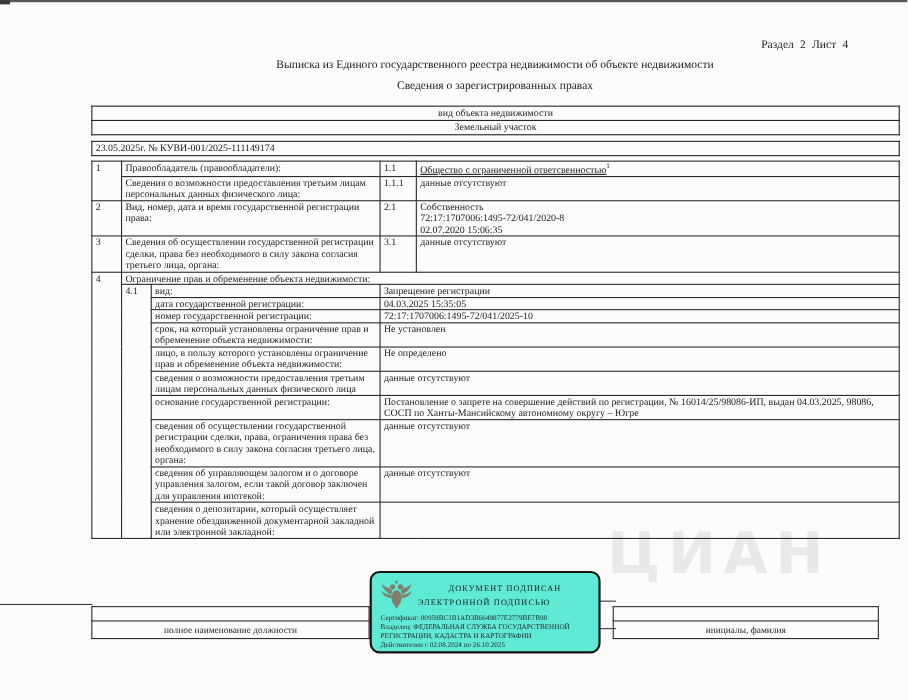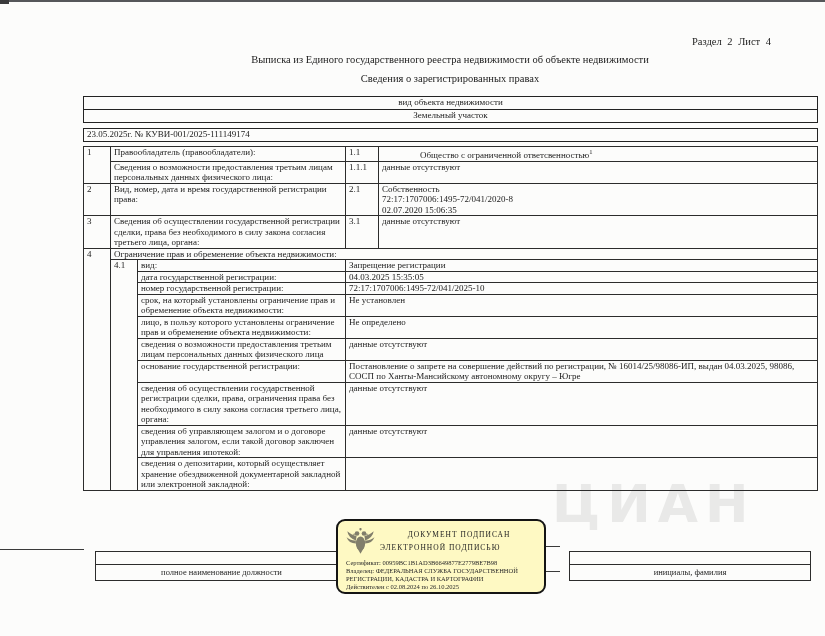--- a/index.html
+++ b/index.html
@@ -17,36 +17,36 @@
   .content{position:absolute;left:83px;top:96px;width:735px;}
   table{border-collapse:collapse;width:735px;table-layout:fixed;font-size:9px;line-height:10.5px;}
   td{border:1px solid #2c2c2c;padding:0 3px;vertical-align:top;overflow:hidden;}
   .bx td{border:1.4px solid #232323;}
   .ctr{text-align:center;}
   .h13 td{height:12px;}
   .mt3{margin-top:3px;} .mt5{margin-top:5px;}
 
   .main-table td{border:1px solid #2c2c2c;}
   .main-table{margin-top:4px;}
-  .underlined{margin-left:38px;}
+  .underlined{text-decoration:underline;}
   sup{font-size:6.5px;}
 
   
   .sign-line-left{position:absolute;top:549px;left:0;width:84px;border-top:1.5px solid #3a3a3a;}
-  .sign-box{position:absolute;border-collapse:collapse;table-layout:fixed;font-size:8.5px;margin-left:12px;}
+  .sign-box{position:absolute;border-collapse:collapse;table-layout:fixed;font-size:8.5px;}
   .sign-box td{border:1.3px solid #2c2c2c;padding:0;text-align:center;vertical-align:middle;}
   .sign-box .blank{height:12px;}
   .sign-box .lbl{height:15px;}
   .left-sign{left:83px;top:551px;width:253px;}
   .right-sign{left:557px;top:551px;width:242px;padding-left:20px;}
   .connector{position:absolute;height:0;border-top:1.2px solid #3a3a3a;z-index:1;}
 
   .stamp{
     position:absolute;left:336px;top:519px;width:206px;height:71px;
-    border:2px solid #141414;border-radius:9px;background:#fef9c3;z-index:2;
+    border:2px solid #141414;border-radius:9px;background:#5eead4;z-index:2;
   }
   .stamp .emblem{position:absolute;left:7px;top:4px;width:31px;height:34px;}
   .stamp-l1{position:absolute;left:42px;top:9px;width:158px;text-align:center;font-size:7.5px;letter-spacing:1px;color:#222;}
   .stamp-l2{position:absolute;left:42px;top:22px;width:158px;text-align:left;font-size:7.5px;letter-spacing:1px;color:#222;}
   .stamp-small{position:absolute;left:8px;width:192px;font-size:6.5px;line-height:7.5px;color:#2a2a2a;white-space:nowrap;}
   .st-cert{top:38px;} .st-own1{top:46px;} .st-own2{top:54px;} .st-valid{top:62px;}
 
   .watermark{
     position:absolute;left:552px;top:474px;z-index:0;
     font-family:"DejaVu Sans", sans-serif;font-weight:bold;

